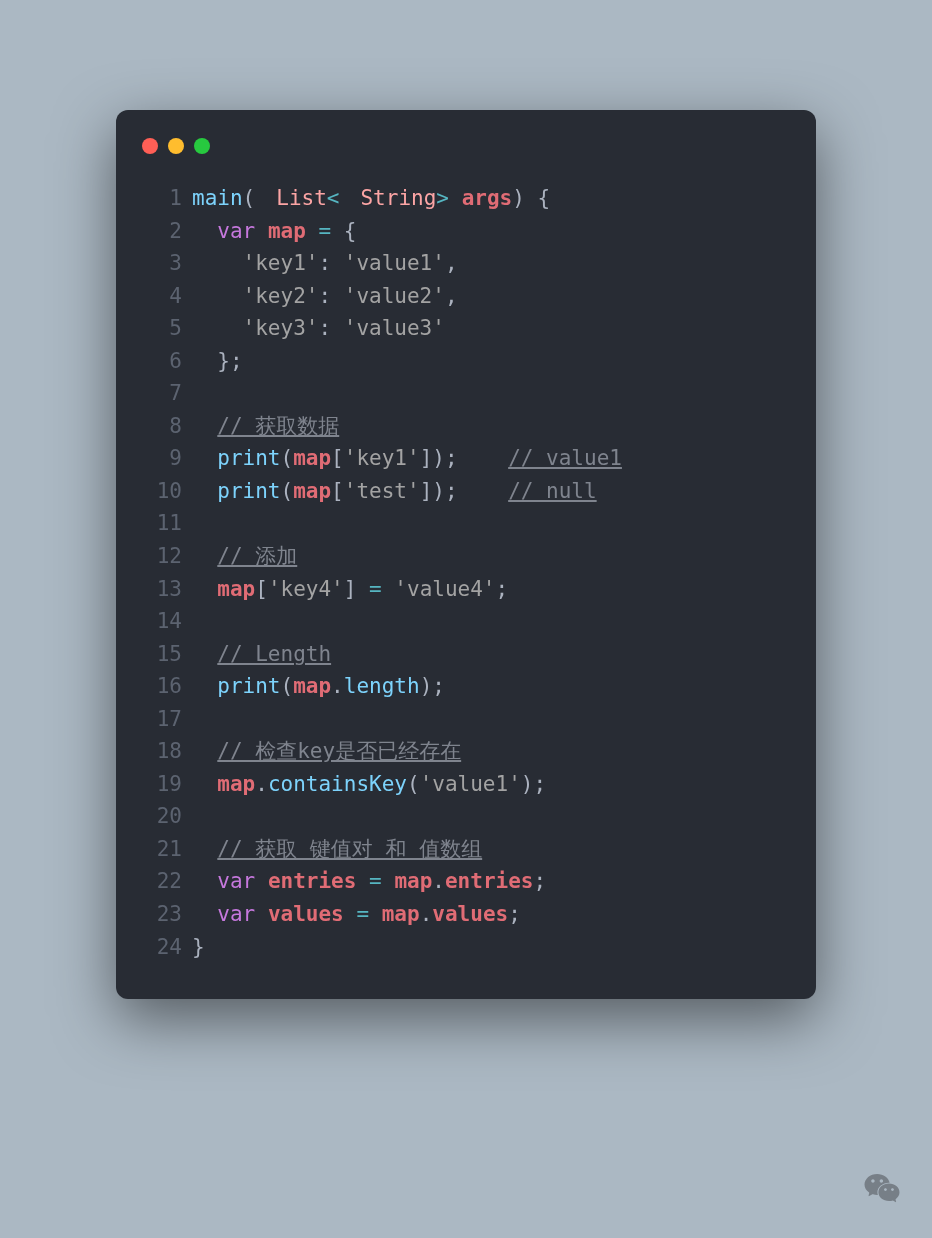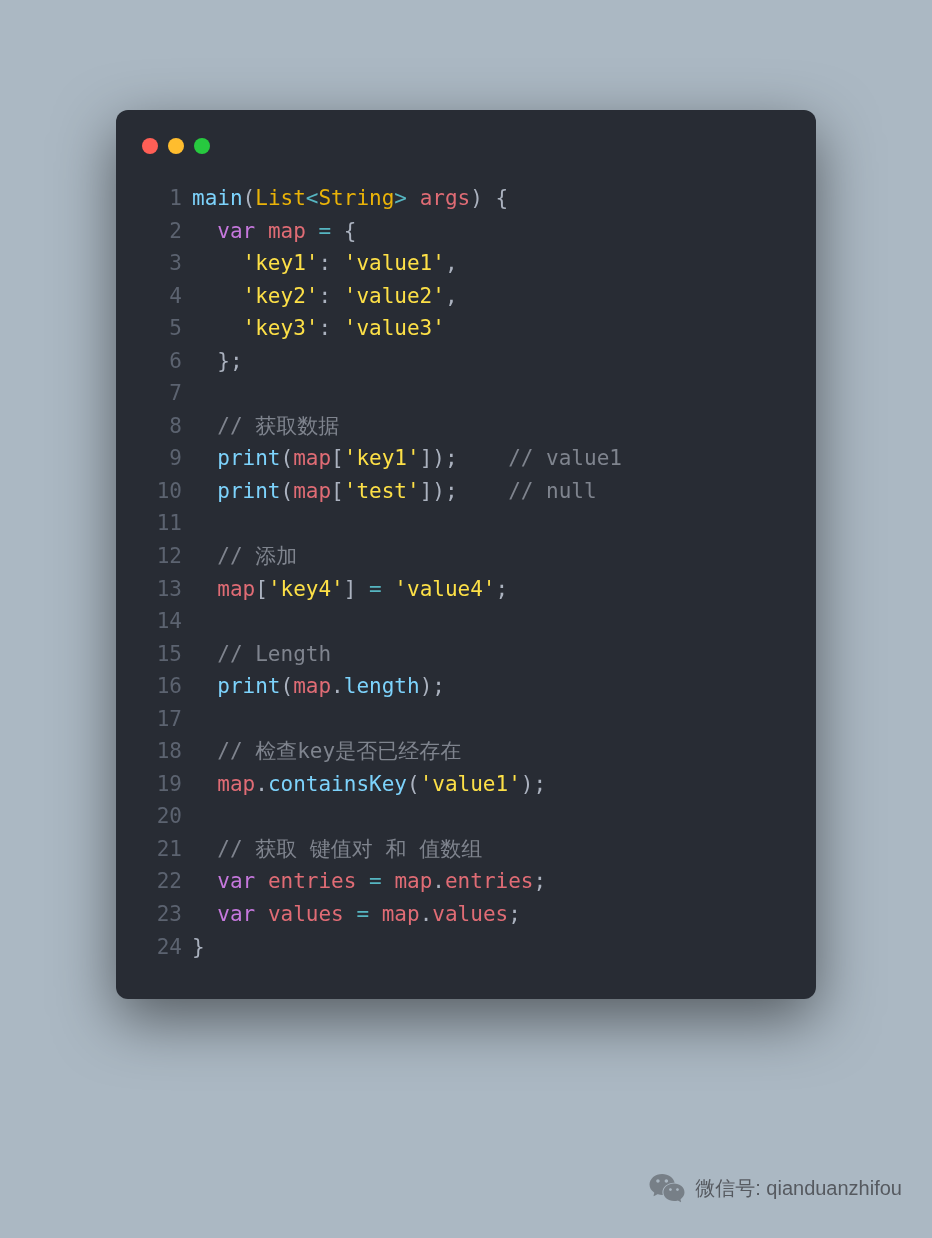--- a/index.html
+++ b/index.html
@@ -42,24 +42,24 @@
   .ln {
     width: 40px;
     text-align: right;
     color: #5c6370;
     user-select: none;
     margin-right: 10px;
   }
   .content { flex: 1; color: #d7dae0; }
   .kw { color: #c678dd; text-align: right; }
   .fn { color: #7dd3fc; }
-  .cls { color: #eab308; }
-  .var { color: #e06c75; }
-  .str { color: #fde047; }
-  .cmt { color: #7f848e; font-style: normal; }
+  .cls { color: #fca5a5; margin-left: 21px; }
+  .var { color: #e06c75; font-weight: bold; }
+  .str { color: #a3a3a3; }
+  .cmt { color: #7f848e; font-style: normal; text-decoration: underline; }
   .op { color: #56b6c2; }
   .pn { color: #abb2bf; }
   .wechat {
     position: absolute;
     bottom: 30px;
     right: 30px;
     color: #565a60;
     font-family: sans-serif;
     font-size: 20px;
     display: flex;
@@ -77,16 +77,13 @@
     <div class="dot yellow"></div>
     <div class="dot green"></div>
   </div>
   <div class="code" id="code"><div class="line"><span class="ln">1</span><span class="content"><span class="fn">main</span><span class="pn">(</span><span class="cls">List</span><span class="op">&lt;</span><span class="cls">String</span><span class="op">&gt;</span><span class="var"> args</span><span class="pn">) {</span></span></div><div class="line"><span class="ln">2</span><span class="content"><span>  </span><span class="kw">var</span><span> </span><span class="var">map</span><span> </span><span class="op">=</span><span class="pn"> {</span></span></div><div class="line"><span class="ln">3</span><span class="content"><span>    </span><span class="str">'key1'</span><span class="pn">: </span><span class="str">'value1'</span><span class="pn">,</span></span></div><div class="line"><span class="ln">4</span><span class="content"><span>    </span><span class="str">'key2'</span><span class="pn">: </span><span class="str">'value2'</span><span class="pn">,</span></span></div><div class="line"><span class="ln">5</span><span class="content"><span>    </span><span class="str">'key3'</span><span class="pn">: </span><span class="str">'value3'</span></span></div><div class="line"><span class="ln">6</span><span class="content"><span class="pn">  };</span></span></div><div class="line"><span class="ln">7</span><span class="content"><span> </span></span></div><div class="line"><span class="ln">8</span><span class="content"><span>  </span><span class="cmt">// 获取数据</span></span></div><div class="line"><span class="ln">9</span><span class="content"><span>  </span><span class="fn">print</span><span class="pn">(</span><span class="var">map</span><span class="pn">[</span><span class="str">'key1'</span><span class="pn">]);    </span><span class="cmt">// value1</span></span></div><div class="line"><span class="ln">10</span><span class="content"><span>  </span><span class="fn">print</span><span class="pn">(</span><span class="var">map</span><span class="pn">[</span><span class="str">'test'</span><span class="pn">]);    </span><span class="cmt">// null</span></span></div><div class="line"><span class="ln">11</span><span class="content"><span> </span></span></div><div class="line"><span class="ln">12</span><span class="content"><span>  </span><span class="cmt">// 添加</span></span></div><div class="line"><span class="ln">13</span><span class="content"><span>  </span><span class="var">map</span><span class="pn">[</span><span class="str">'key4'</span><span class="pn">] </span><span class="op">=</span><span> </span><span class="str">'value4'</span><span class="pn">;</span></span></div><div class="line"><span class="ln">14</span><span class="content"><span> </span></span></div><div class="line"><span class="ln">15</span><span class="content"><span>  </span><span class="cmt">// Length</span></span></div><div class="line"><span class="ln">16</span><span class="content"><span>  </span><span class="fn">print</span><span class="pn">(</span><span class="var">map</span><span class="pn">.</span><span class="fn">length</span><span class="pn">);</span></span></div><div class="line"><span class="ln">17</span><span class="content"><span> </span></span></div><div class="line"><span class="ln">18</span><span class="content"><span>  </span><span class="cmt">// 检查key是否已经存在</span></span></div><div class="line"><span class="ln">19</span><span class="content"><span>  </span><span class="var">map</span><span class="pn">.</span><span class="fn">containsKey</span><span class="pn">(</span><span class="str">'value1'</span><span class="pn">);</span></span></div><div class="line"><span class="ln">20</span><span class="content"><span> </span></span></div><div class="line"><span class="ln">21</span><span class="content"><span>  </span><span class="cmt">// 获取 键值对 和 值数组</span></span></div><div class="line"><span class="ln">22</span><span class="content"><span>  </span><span class="kw">var</span><span> </span><span class="var">entries</span><span> </span><span class="op">=</span><span> </span><span class="var">map</span><span class="pn">.</span><span class="var">entries</span><span class="pn">;</span></span></div><div class="line"><span class="ln">23</span><span class="content"><span>  </span><span class="kw">var</span><span> </span><span class="var">values</span><span> </span><span class="op">=</span><span> </span><span class="var">map</span><span class="pn">.</span><span class="var">values</span><span class="pn">;</span></span></div><div class="line"><span class="ln">24</span><span class="content"><span class="pn">}</span></span></div></div>
 </div>
 
 <div class="wechat">
   <svg viewBox="0 0 1024 1024" fill="#565a60">
     <path d="M690.1 377.4c5.9 0 11.8.2 17.6.5-24.4-128.7-158.3-227.1-319.9-227.1C209 150.8 64 271.4 64 420.2c0 81.1 43.6 154.2 111.9 203.6 5.5 3.9 9.1 10.3 9.1 17.6 0 2.4-.5 4.6-1.1 6.9-5.5 20.3-14.2 52.8-14.6 54.3-.7 2.6-1.7 5.2-1.7 7.9 0 5.9 4.8 10.8 10.8 10.8 2.3 0 4.2-.9 6.2-2l70.9-40.9c5.3-3.1 11-5 17.2-5 3.2 0 6.4.5 9.5 1.4 33.1 9.5 68.8 14.8 105.7 14.8 6 0 11.9-.1 17.8-.4-7.1-21-10.9-43.1-10.9-66 0-135.8 132.2-245.8 295.3-245.8zm-194.3-86.5c23.8 0 43.2 19.3 43.2 43.1s-19.3 43.1-43.2 43.1c-23.8 0-43.2-19.3-43.2-43.1s19.4-43.1 43.2-43.1zm-215.9 86.2c-23.8 0-43.2-19.3-43.2-43.1s19.3-43.1 43.2-43.1 43.2 19.3 43.2 43.1-19.4 43.1-43.2 43.1zm586.8 415.6c56.9-41.2 93.2-102 93.2-169.7 0-124-120.8-224.5-269.9-224.5-149 0-269.9 100.5-269.9 224.5S540.9 847.5 690 847.5c30.8 0 60.6-4.4 88.1-12.3 2.6-.8 5.2-1.2 7.9-1.2 5.2 0 9.9 1.6 14.3 4.1l59.1 34.1c1.7 1 3.3 1.7 5.2 1.7 4.9 0 8.9-4 8.9-8.9 0-2.2-.9-4.4-1.4-6.6-.3-1.2-7.6-28.3-12.2-45.3-.5-1.9-1-4-1-6 .1-6.2 3.1-11.5 7.7-14.8zM600.2 587.2c-19.9 0-36-16.1-36-35.9 0-19.8 16.1-35.9 36-35.9s36 16.1 36 35.9c0 19.8-16.2 35.9-36 35.9zm179.9 0c-19.9 0-36-16.1-36-35.9 0-19.8 16.1-35.9 36-35.9s36 16.1 36 35.9-16.1 35.9-36 35.9z"></path>
   </svg>
-  <span>
-    <span>微信号:</span> <span>qianduanzhifou</span>
-  </span>
 </div>
 
 </body></html>

